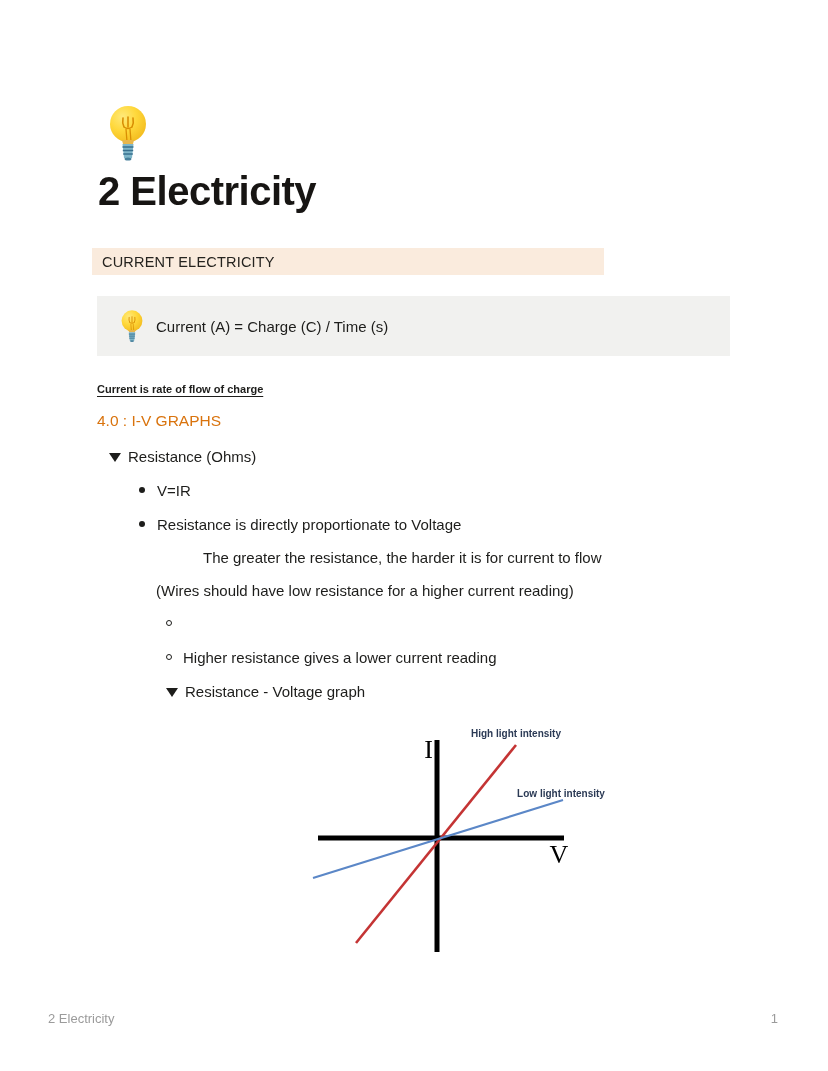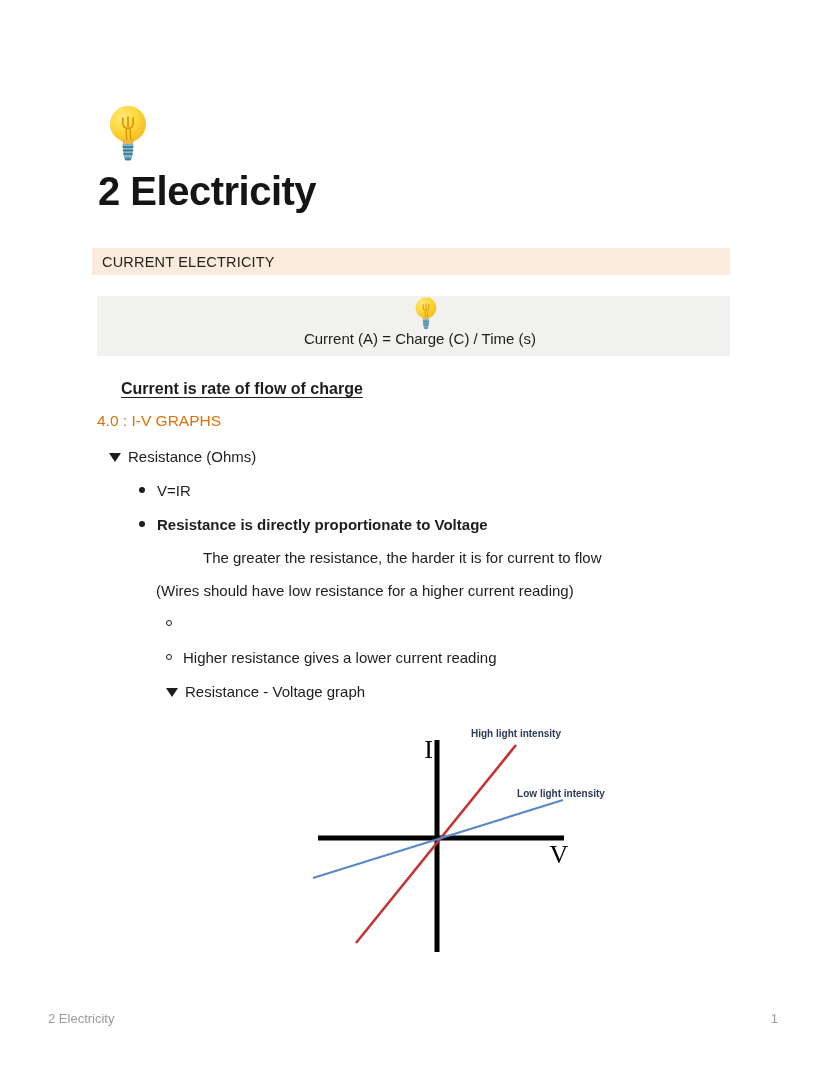--- a/index.html
+++ b/index.html
@@ -19,47 +19,46 @@
   .page-icon { left: 109px; top: 104px; width: 38px; height: 58px; }
 
   .doc-title {
     left: 98px; top: 171px;
     font-size: 40px; font-weight: bold; letter-spacing: -0.5px;
     color: #171513; line-height: 1;
     white-space: nowrap;
   }
 
   .section-heading {
-    left: 92px; top: 248px; width: 638px; height: 27px;
+    left: 92px; top: 248px; width: 512px; height: 27px;
     background: #faebdd;
     display: flex; align-items: center;
     padding-left: 10px;
     font-size: 14.5px; color: #25231f;
     letter-spacing: 0.2px;
   }
 
   .callout {
     left: 97px; top: 296px; width: 633px; height: 60px;
     background: #f1f1ef;
     border-radius: 0;
-    display: flex; align-items: center; flex-direction: column;
+    display: flex; align-items: center;
   }
   .callout-icon { width: 22px; height: 34px; margin-left: 24px; flex: 0 0 auto; }
   .callout-text { margin-left: 13px; font-size: 15px; color: #1d1d1b; }
 
   .t-row {
     height: 22px; display: flex; align-items: center;
     font-size: 15px; white-space: nowrap; color: #1d1d1b;
   }
   .statement {
     left: 97px; top: 378px;
-    font-weight: bold; font-size: 16px;
+    font-weight: bold; font-size: 11px;
     text-decoration: underline;
     text-underline-offset: 3px;
-    margin-left: 24px;
   }
   .subheading { left: 97px; top: 410px; font-size: 15.5px; }
 
   .toggle-tri {
     width: 0; height: 0;
     border-left: 6px solid transparent;
     border-right: 6px solid transparent;
     border-top: 9px solid #1d1d1b;
     margin-right: 7px;
     flex: 0 0 auto;
@@ -70,21 +69,21 @@
     background: #1d1d1b; margin-right: 12px; flex: 0 0 auto;
   }
   .bullet-ring {
     width: 6px; height: 6px; border-radius: 50%;
     border: 1.5px solid #1d1d1b; background: transparent;
     margin-right: 11px; flex: 0 0 auto;
   }
 
   .row-toggle1   { left: 109px; top: 445px; }
   .row-b1        { left: 139px; top: 479px; }
-  .row-b2        { left: 139px; top: 513px; font-weight: bold; }
+  .row-b2        { left: 139px; top: 513px; }
   .row-p1        { left: 156px; top: 546px; margin-left: 47px; }
   .row-p2        { left: 156px; top: 579px; }
   .row-s1        { left: 166px; top: 612px; }
   .row-s2        { left: 166px; top: 646px; }
   .row-toggle2   { left: 166px; top: 680px; }
 
   .graph { left: 300px; top: 713px; width: 322px; height: 252px; }
 
   .footer-left  { left: 48px;  top: 1011px; font-size: 13px; color: #9b9b9b; }
   .footer-right { right: 50px; top: 1011px; font-size: 13px; color: #9b9b9b; }

